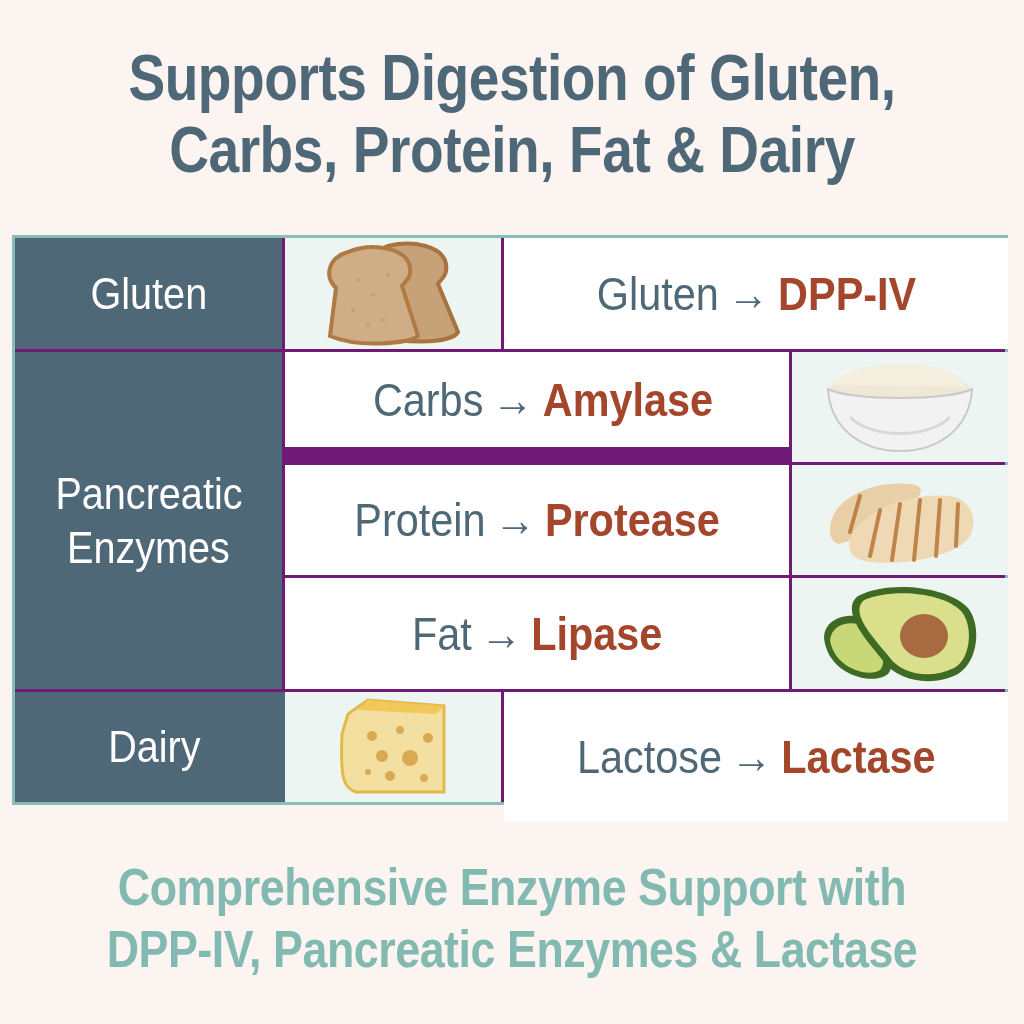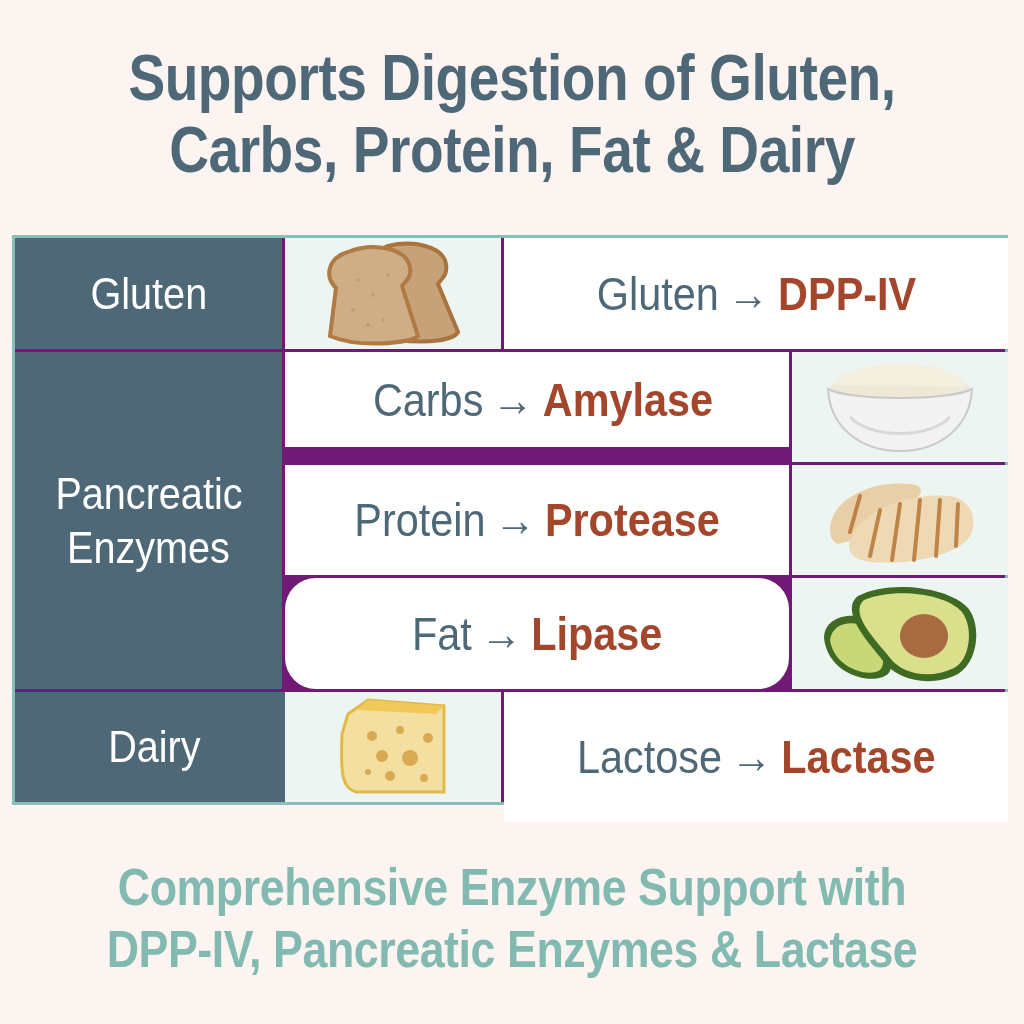--- a/index.html
+++ b/index.html
@@ -96,21 +96,21 @@
         <line x1="60" y1="40" x2="50" y2="86"></line>
           <line x1="80" y1="34" x2="72" y2="90"></line>
         <line x1="100" y1="30" x2="94" y2="90"></line>
           <line x1="120" y1="30" x2="116" y2="86"></line>
         <line x1="138" y1="34" x2="136" y2="76"></line>
           <line x1="40" y1="26" x2="30" y2="62"></line>
       </g>
     </svg>
   </div>
 
-  <div class="cell txt" style="left:270px;top:340px;width:504px;height:111px;border-radius:31px;">
+  <div class="cell txt" style="left:270px;top:340px;width:504px;height:111px;">
     <span class="inner">
       <span>Fat</span><span class="arrow">→</span><span class="enz">Lipase</span>
     </span>
   </div>
   <div class="cell img" style="left:777px;top:340px;width:216px;height:111px;">
     <svg width="164" height="104" viewBox="0 0 164 104">
       <path d="M6 56 C6 36 30 30 48 36 C70 44 80 80 70 92 C56 104 10 94 6 56Z" fill="#3f6a24"></path>
       <path d="M12 58 C14 42 32 38 46 44 C62 52 70 80 62 88 C50 96 16 86 12 58Z" fill="#c8d877"></path>
       <path d="M40 14 C70 -2 130 4 150 26 C164 44 160 80 140 92 C112 106 80 98 66 80 C54 64 20 30 40 14Z" fill="#3f6a24"></path>
       <path d="M46 18 C74 6 126 10 144 30 C156 46 152 78 136 86 C112 98 84 92 72 76 C60 60 30 32 46 18Z" fill="#d9df8a"></path>

